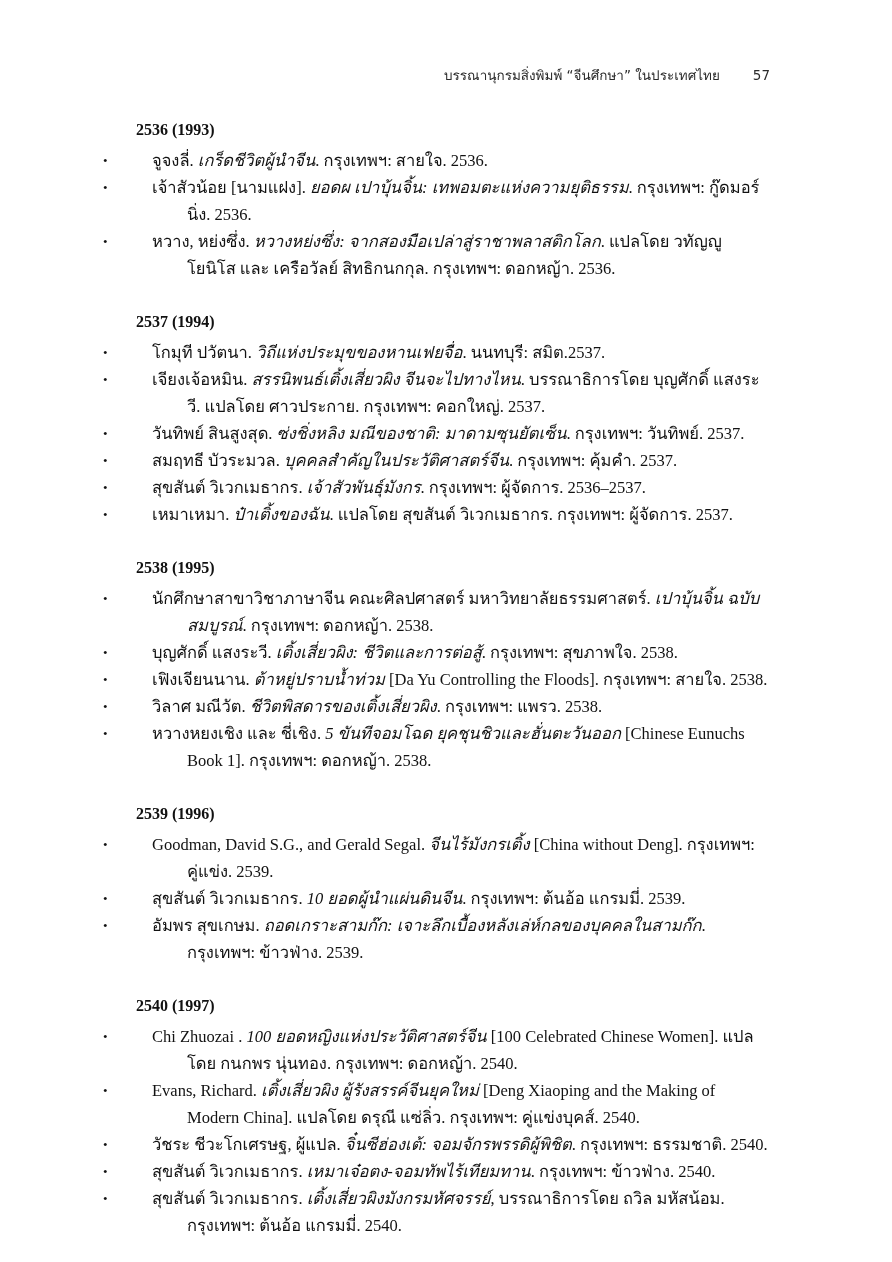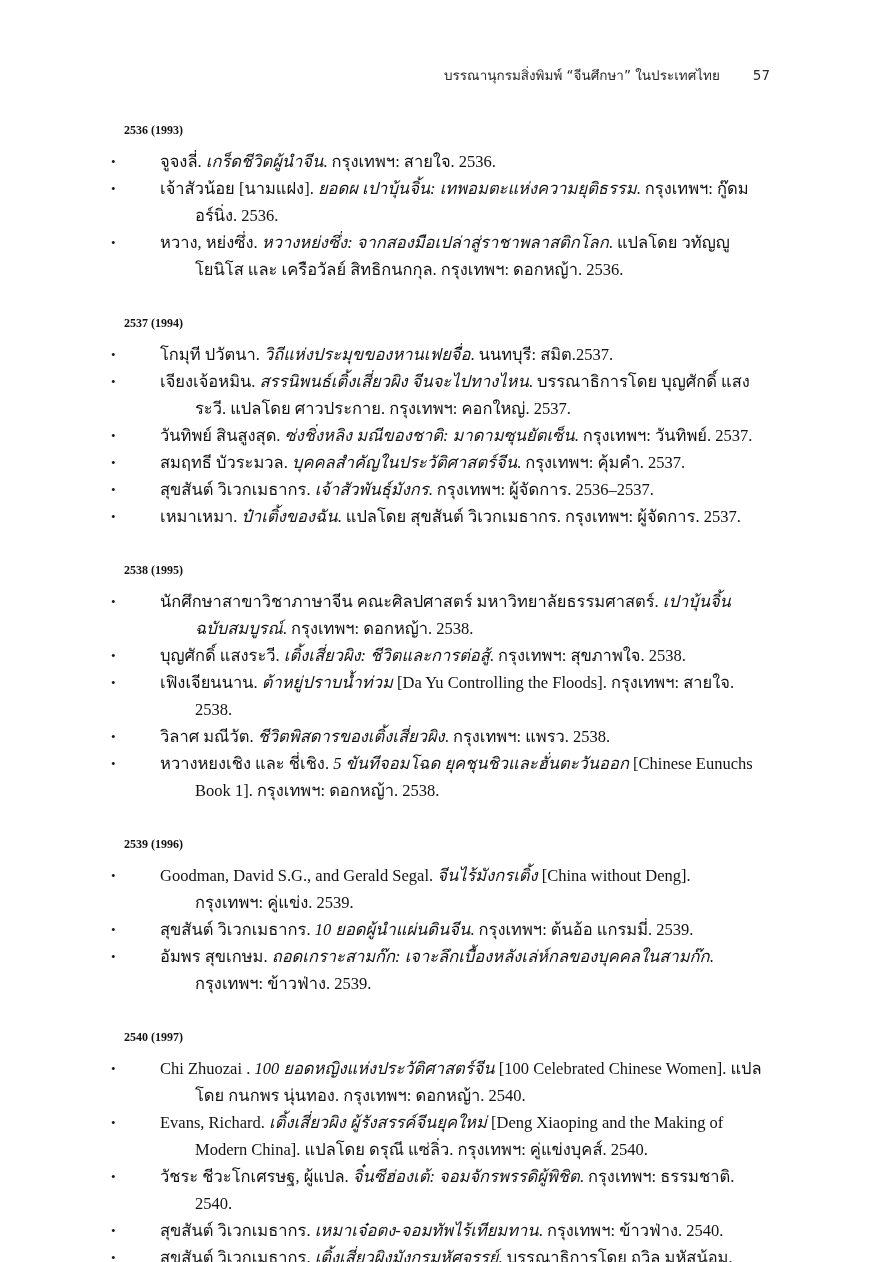--- a/index.html
+++ b/index.html
@@ -32,27 +32,27 @@
   }
   #bibliography {
     margin-top: 36px;
   }
   .section + .section {
     margin-top: 30px;
   }
   .year-heading {
     font-family: "Liberation Serif", "DejaVu Serif", serif;
     font-weight: 700;
-    font-size: 12px;
+    font-size: 16px;
     line-height: 20px;
     color: #111111;
-    margin: 0 0 7px 0;
+    margin: 0 0 7px 12px;
   }
   ul.entries {
-    margin: 8px;
+    margin: 0;
     padding: 0 0 0 28px;
     list-style: none;
   }
   li.entry {
     position: relative;
     font-family: "Liberation Serif", "DejaVu Serif", serif;
     font-size: 16.5px;
     line-height: 27px;
     padding-left: 35px;
     text-indent: -35px;

